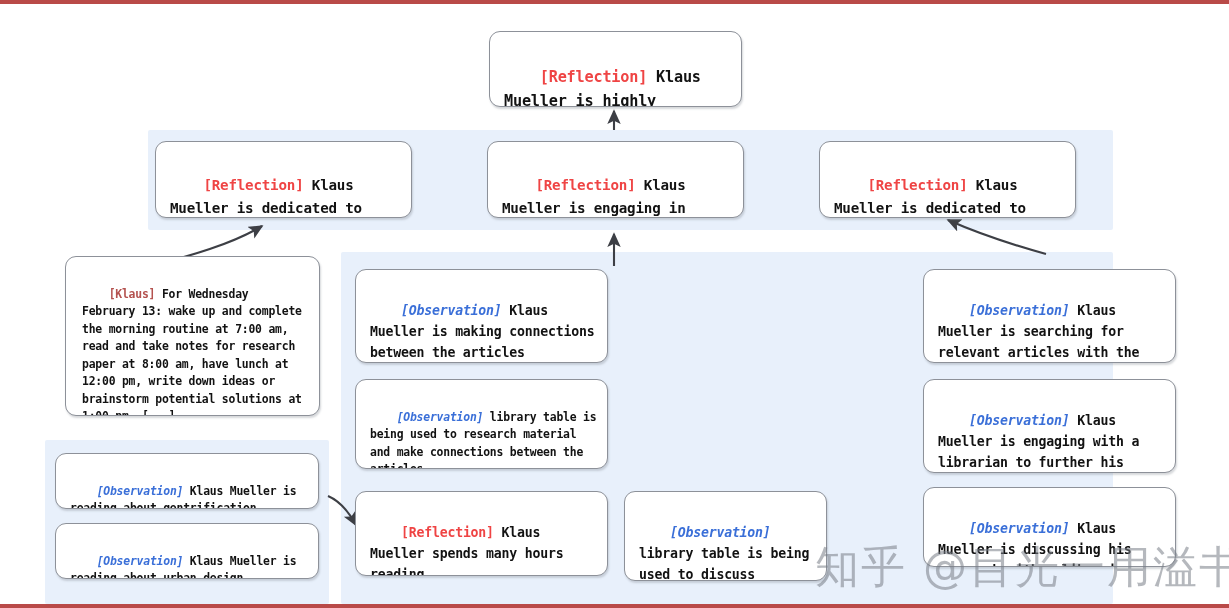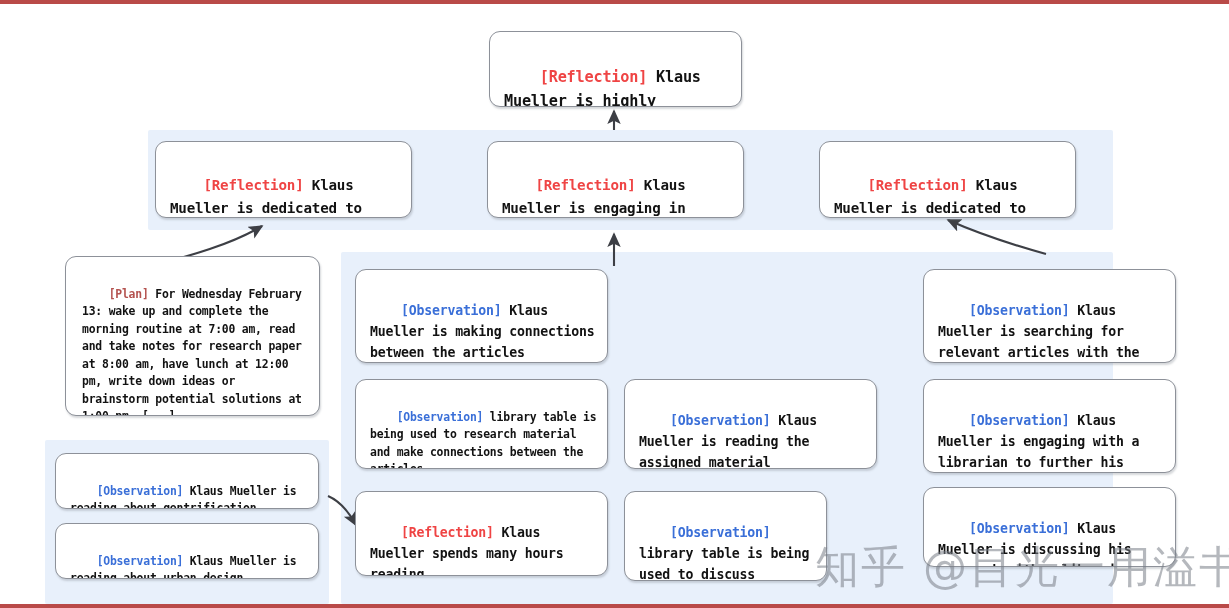--- a/index.html
+++ b/index.html
@@ -39,21 +39,21 @@
     padding: 9px 12px 9px 14px;
     font-family: "DejaVu Sans Mono", "Liberation Mono", monospace;
     font-weight: bold;
     color: #121212;
     letter-spacing: -0.2px;
     white-space: pre-wrap;
     overflow: hidden;
   }
   .node .tag { font-weight: bold; }
   .tag-reflection { color: #ef4444; }
-  .tag-observation { color: #3a6fd8; }
+  .tag-observation { color: #3a6fd8; font-style: italic; }
   .tag-plan { color: #b4524f; }
 
   .fs-15 { font-size: 15.2px; line-height: 24px; }
   .fs-14 { font-size: 14.2px; line-height: 23px; }
   .fs-13 { font-size: 13.2px; line-height: 21px; }
   .fs-11 { font-size: 11.4px; line-height: 17.5px; }
 
   svg.arrows {
     position: absolute;
     left: 0; top: 0;
@@ -109,43 +109,40 @@
     <span class="tag tag-reflection">[Reflection]</span><span> Klaus Mueller is dedicated to research</span>
   </div>
   <div class="node fs-14" style="left:487px; top:137px; width:257px; height:77px;">
     <span class="tag tag-reflection">[Reflection]</span><span> Klaus Mueller is engaging in research activities</span>
   </div>
   <div class="node fs-14" style="left:819px; top:137px; width:257px; height:77px;">
     <span class="tag tag-reflection">[Reflection]</span><span> Klaus Mueller is dedicated to research</span>
   </div>
 
   <div class="node fs-11" style="left:65px; top:252px; width:255px; height:160px; padding:11px 12px 9px 16px;">
-    <span class="tag tag-plan">[Plan]</span><span> For Wednesday February 13: wake up and complete the morning routine at 7:00 am, read and take notes for research paper at 8:00 am, have lunch at 12:00 pm, write down ideas or brainstorm potential solutions at 1:00 pm, [...]</span>
+    <span class="tag tag-plan">[Klaus]</span><span> For Wednesday February 13: wake up and complete the morning routine at 7:00 am, read and take notes for research paper at 8:00 am, have lunch at 12:00 pm, write down ideas or brainstorm potential solutions at 1:00 pm, [...]</span>
   </div>
 
   <div class="node fs-11" style="left:55px; top:449px; width:264px; height:56px; padding:11px 10px 9px 14px;">
     <span class="tag tag-observation">[Observation]</span><span> Klaus Mueller is reading about gentrification</span>
   </div>
   <div class="node fs-11" style="left:55px; top:519px; width:264px; height:56px; padding:11px 10px 9px 14px;">
     <span class="tag tag-observation">[Observation]</span><span> Klaus Mueller is reading about urban design</span>
   </div>
 
   <div class="node fs-13" style="left:355px; top:265px; width:253px; height:94px;">
     <span class="tag tag-observation">[Observation]</span><span> Klaus Mueller is making connections between the articles</span>
   </div>
   <div class="node fs-11" style="left:355px; top:375px; width:253px; height:90px; padding:11px 9px 9px 14px;">
     <span class="tag tag-observation">[Observation]</span><span> library table is being used to research material and make connections between the articles</span>
   </div>
   <div class="node fs-13" style="left:355px; top:487px; width:253px; height:85px;">
     <span class="tag tag-reflection">[Reflection]</span><span> Klaus Mueller spends many hours reading</span>
   </div>
 
-  <div class="node fs-13" style="left:624px; top:375px; width:253px; height:90px;">
-    <span class="tag tag-observation">[Observation]</span><span> Klaus Mueller is reading the assigned material</span>
-  </div>
   <div class="node fs-13" style="left:624px; top:487px; width:203px; height:90px;">
     <span class="tag tag-observation">[Observation]</span><span> library table is being used to discuss research material</span>
   </div>
 
   <div class="node fs-13" style="left:923px; top:265px; width:253px; height:94px;">
     <span class="tag tag-observation">[Observation]</span><span> Klaus Mueller is searching for relevant articles with the help of a librarian</span>
   </div>
   <div class="node fs-13" style="left:923px; top:375px; width:253px; height:94px;">
     <span class="tag tag-observation">[Observation]</span><span> Klaus Mueller is engaging with a librarian to further his research</span>
   </div>

